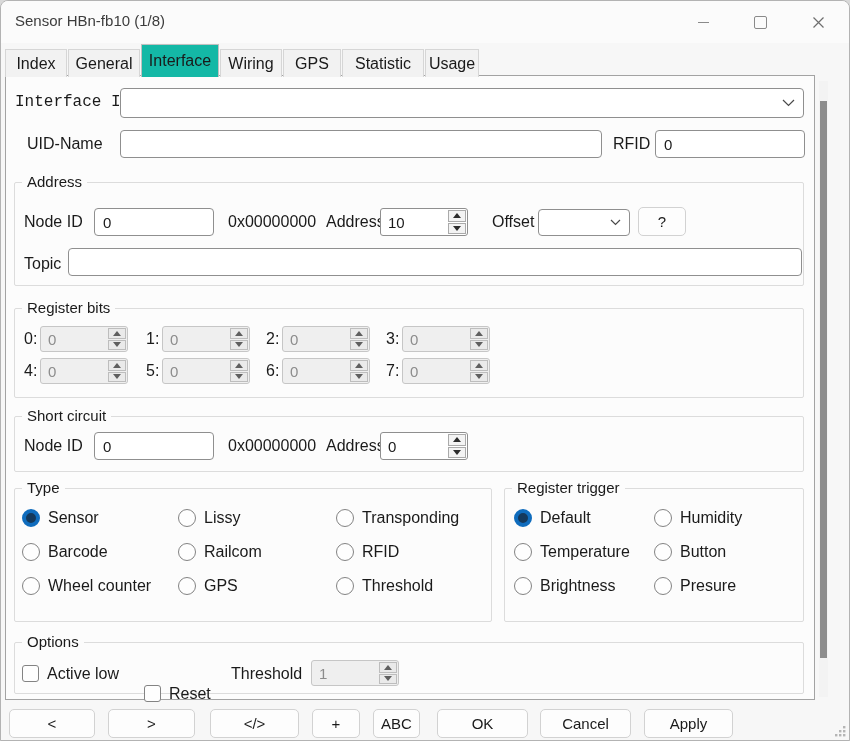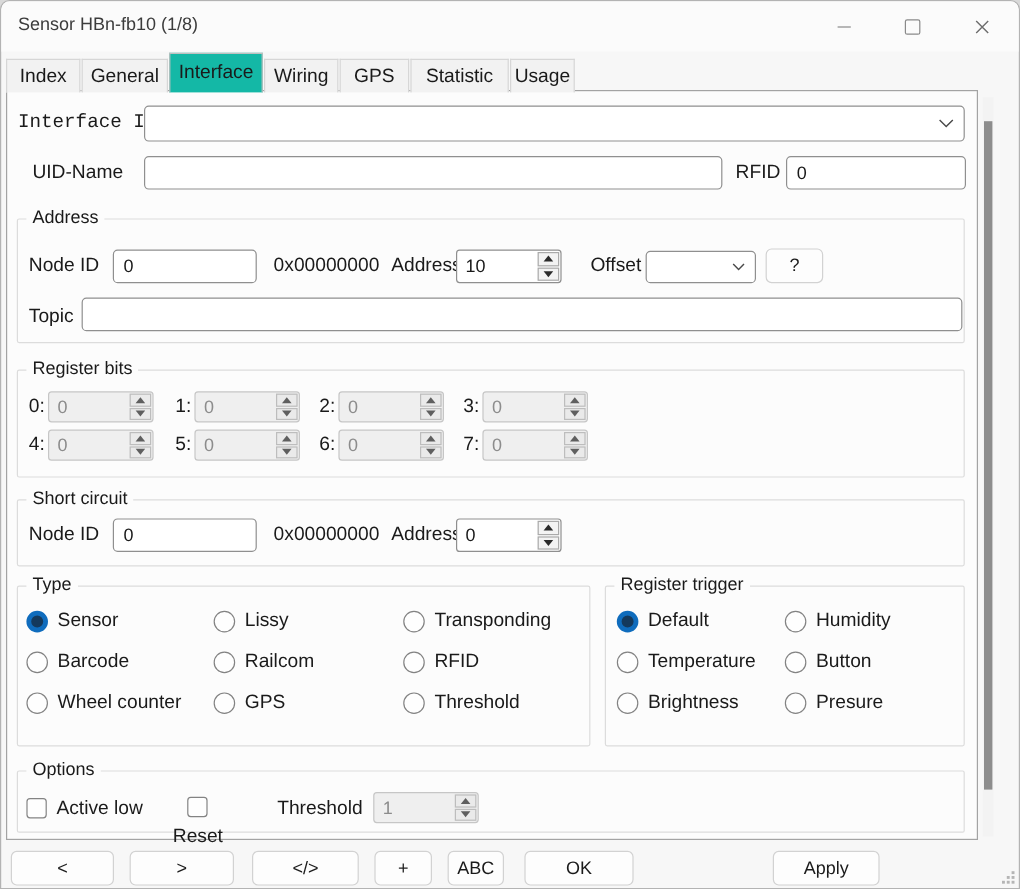--- a/index.html
+++ b/index.html
@@ -321,21 +321,21 @@
         <span class="rb"></span>
         <span>Presure</span>
       </div>
 
     <div class="group" style="left:8px;top:566px;width:790px;height:52px;"></div>
     <div class="gcap" style="left:16px;top:556px;">Options</div>
     <div class="check" style="left:16px;top:588px;">
         <span class="cb"></span>
         <span>Active low</span>
       </div>
-    <div class="check" style="left:138px;top:588px;flex-direction:column;">
+    <div class="check" style="left:138px;top:608px;">
         <span class="cb"></span>
         <span>Reset</span>
       </div>
     <div class="lbl" style="left:225px;top:589px;">Threshold</div>
     <div class="spin dis" style="left:305px;top:584px;width:88px;height:26px;">
       <span class="spin-val">1</span>
       <span class="spin-btns">
           <span class="sb">
             <i class="tu"></i>
           </span>
@@ -361,20 +361,23 @@
       <span>&lt;/&gt;</span>
     </div>
   <div class="btn" style="left:311px;width:48px;">
       <span>+</span>
     </div>
   <div class="btn" style="left:372px;width:47px;">
       <span>ABC</span>
     </div>
   <div class="btn" style="left:436px;width:91px;">
       <span>OK</span>
+    </div>
+  <div class="btn" style="left:539px;width:91px;">
+      <span>Cancel</span>
     </div>
   <div class="btn" style="left:643px;width:89px;">
       <span>Apply</span>
     </div>
 
   <svg class="grip" width="13" height="13" viewBox="0 0 13 13">
     <rect x="10" y="2" width="2.4" height="2.4" fill="#b5b5b5"></rect>
     <rect x="10" y="6" width="2.4" height="2.4" fill="#b5b5b5"></rect>
     <rect x="10" y="10" width="2.4" height="2.4" fill="#b5b5b5"></rect>
     <rect x="6" y="6" width="2.4" height="2.4" fill="#b5b5b5"></rect>

